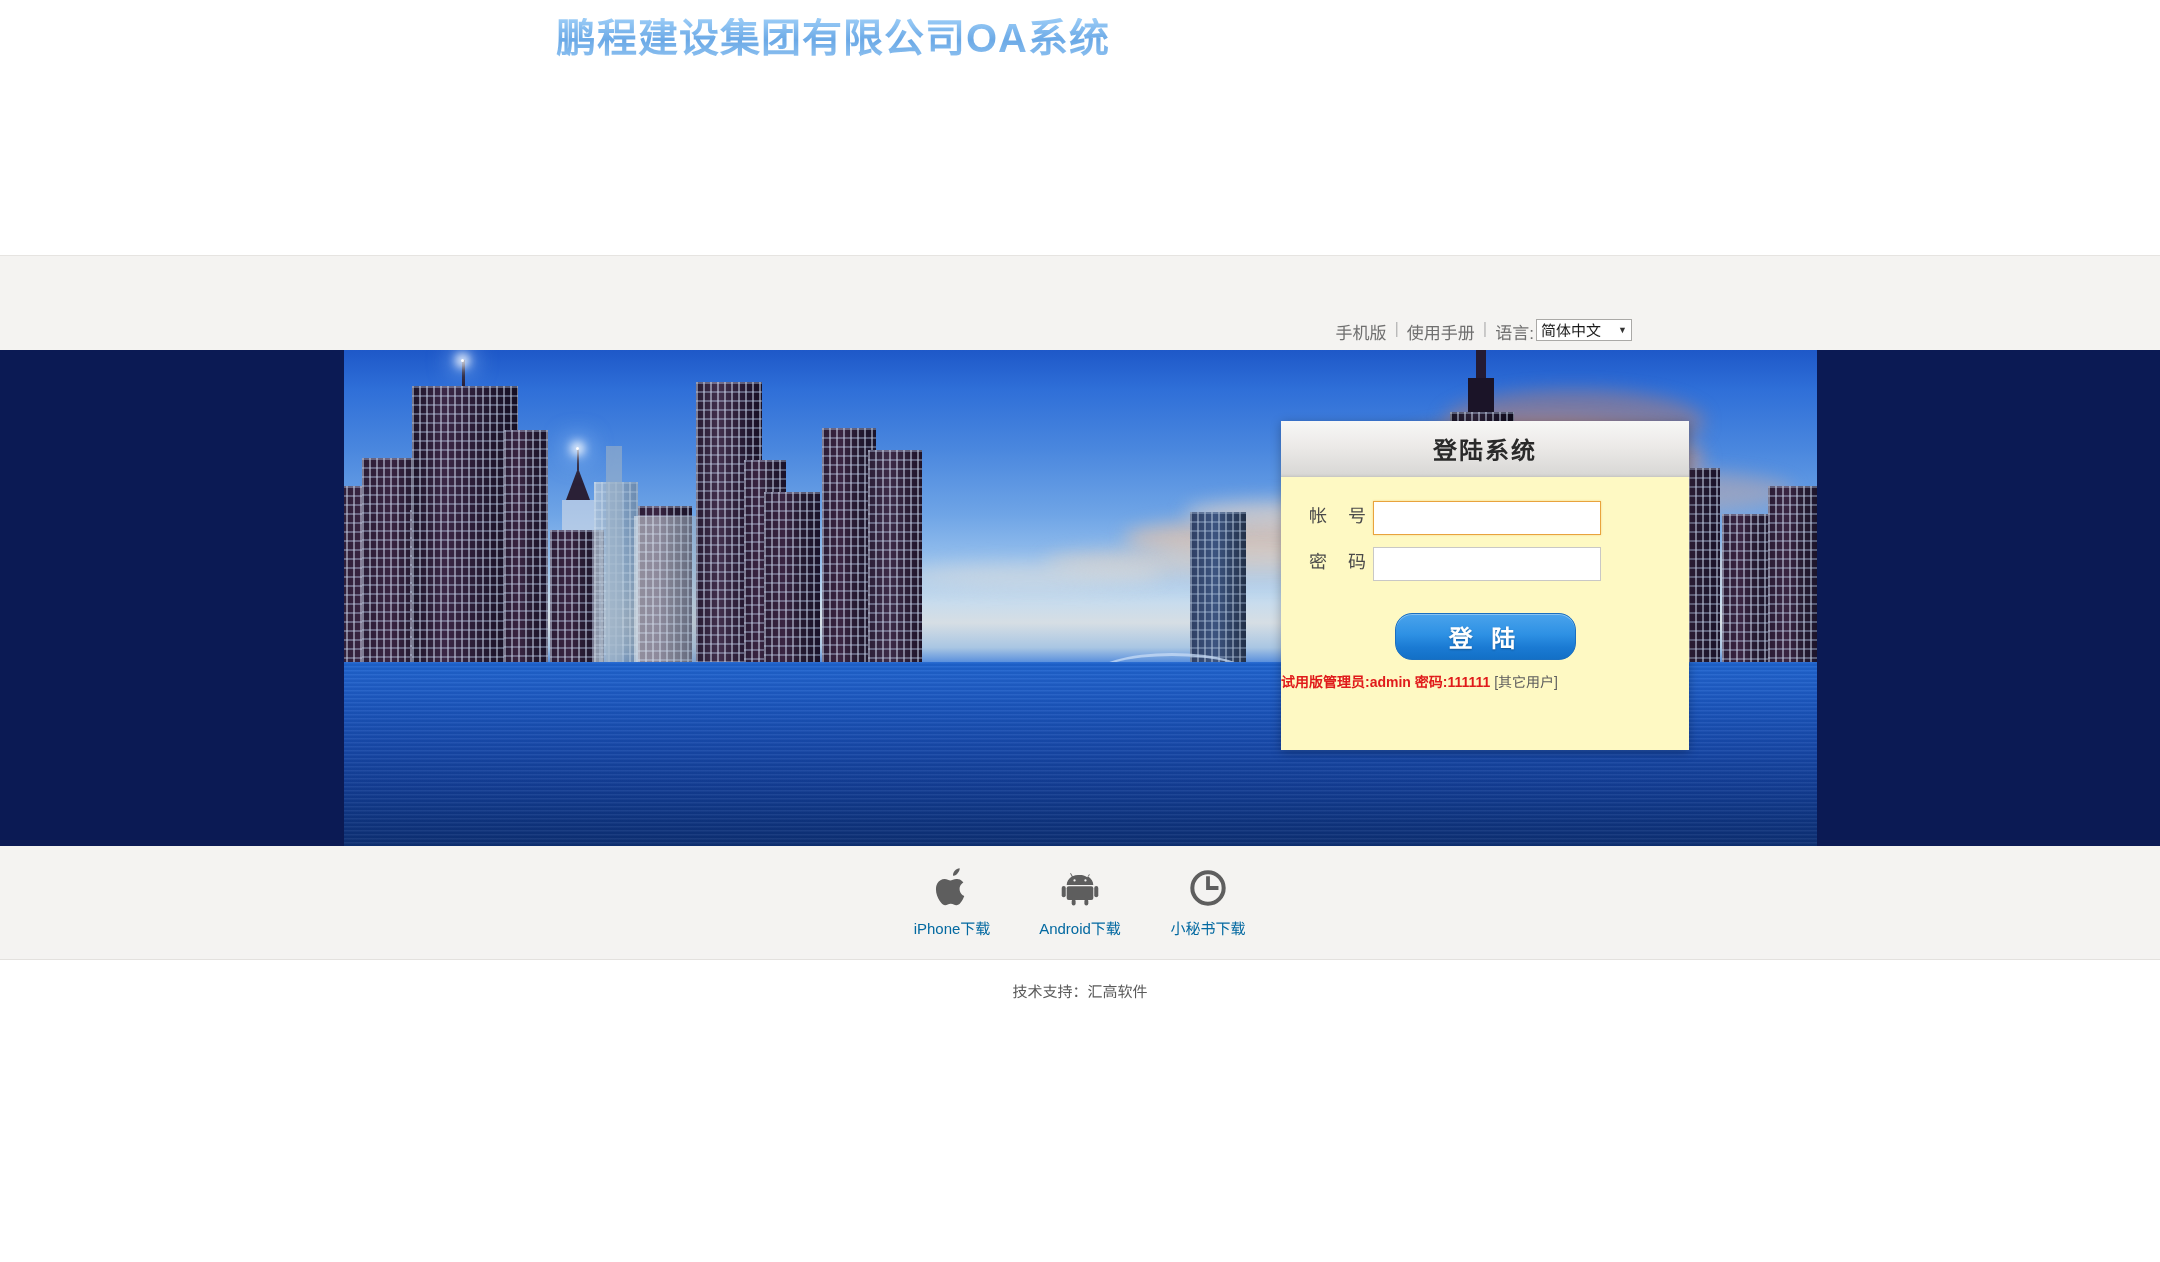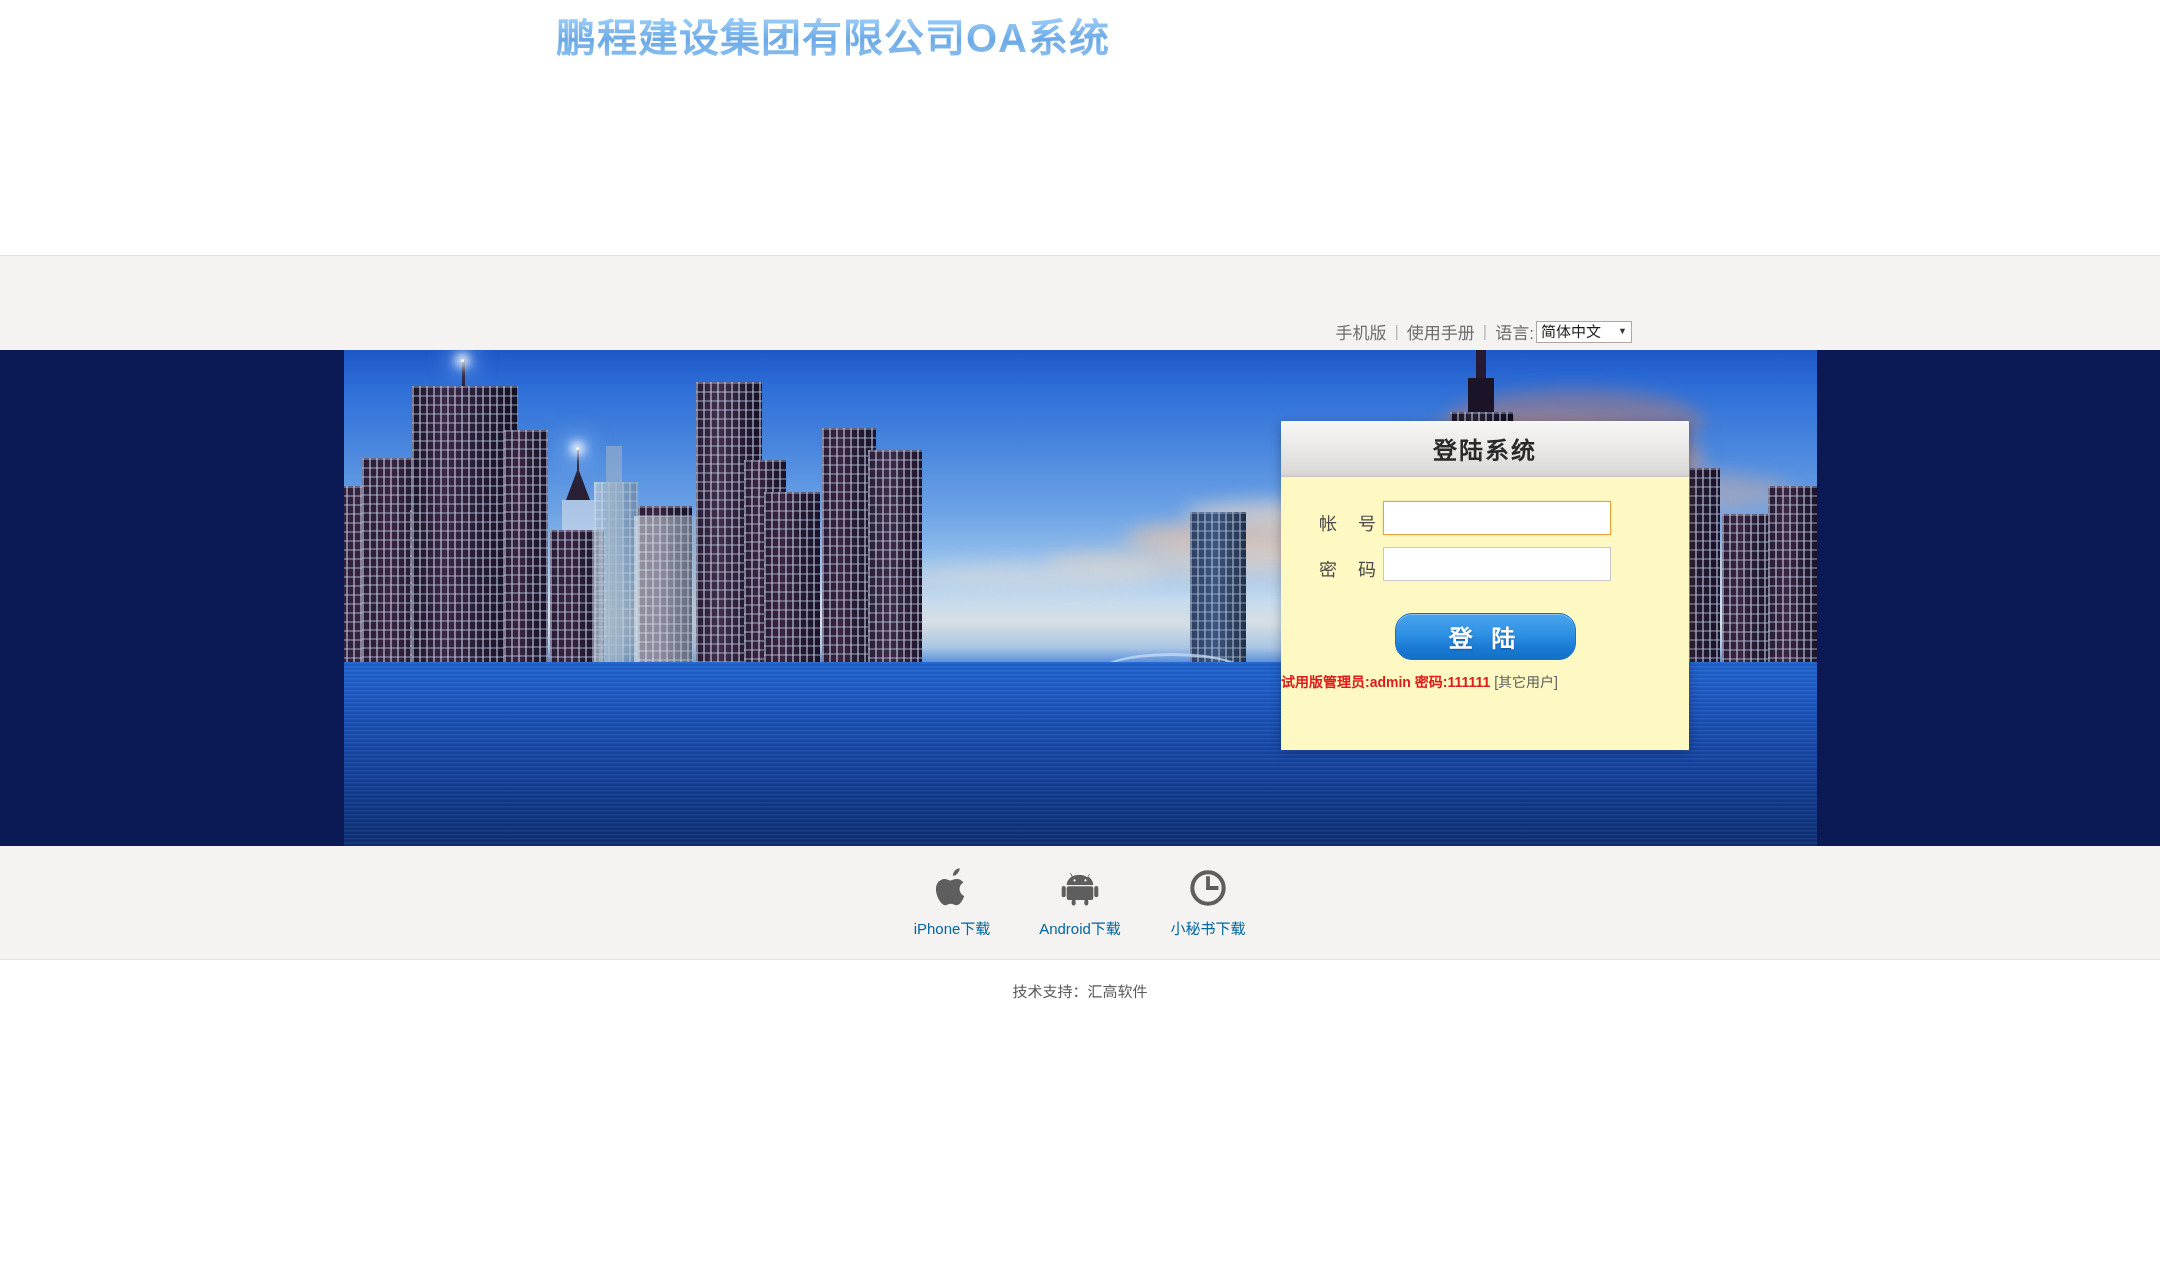--- a/index.html
+++ b/index.html
@@ -40,21 +40,21 @@
     line-height:1;
   }
   .header-nav{
     position:absolute;
     right:528px;
     bottom:6px;
     font-size:17px;
     color:#6f6f6f;
     white-space:nowrap;
     display:flex;
-    align-items:center;
+    align-items:flex-start;
     gap:0;
   }
   .header-nav a{
     color:#6f6f6f;
     text-decoration:none;
   }
   .nav-sep{color:#b9b9b9;margin:0 8px;}
   .nav-lang-label{color:#6f6f6f;}
   .lang-select{
     margin-left:2px;
@@ -186,23 +186,23 @@
   .login-head{
     height:55px;
     background:linear-gradient(180deg,#f7f7f6 0%,#eceae8 45%,#d9d8d6 96%,#cfcecb 100%);
     border-bottom:1px solid #c9c8c5;
     display:flex;align-items:center;justify-content:center;
     font-size:24px;font-weight:bold;color:#2a2a2a;
     letter-spacing:2px;
   }
   .login-body{padding:24px 0 0 0;}
   .frow{
-    display:flex;align-items:flex-end;
+    display:flex;align-items:flex-start;
     margin:0 0 12px 0;
-    padding-left:38px;
+    padding-left:28px;
   }
   .flabel{
     width:64px;
     font-size:18px;color:#4a4a4a;
     letter-spacing:8px;
     white-space:nowrap;
   }
   .finput{
     width:228px;height:34px;
     box-sizing:border-box;

